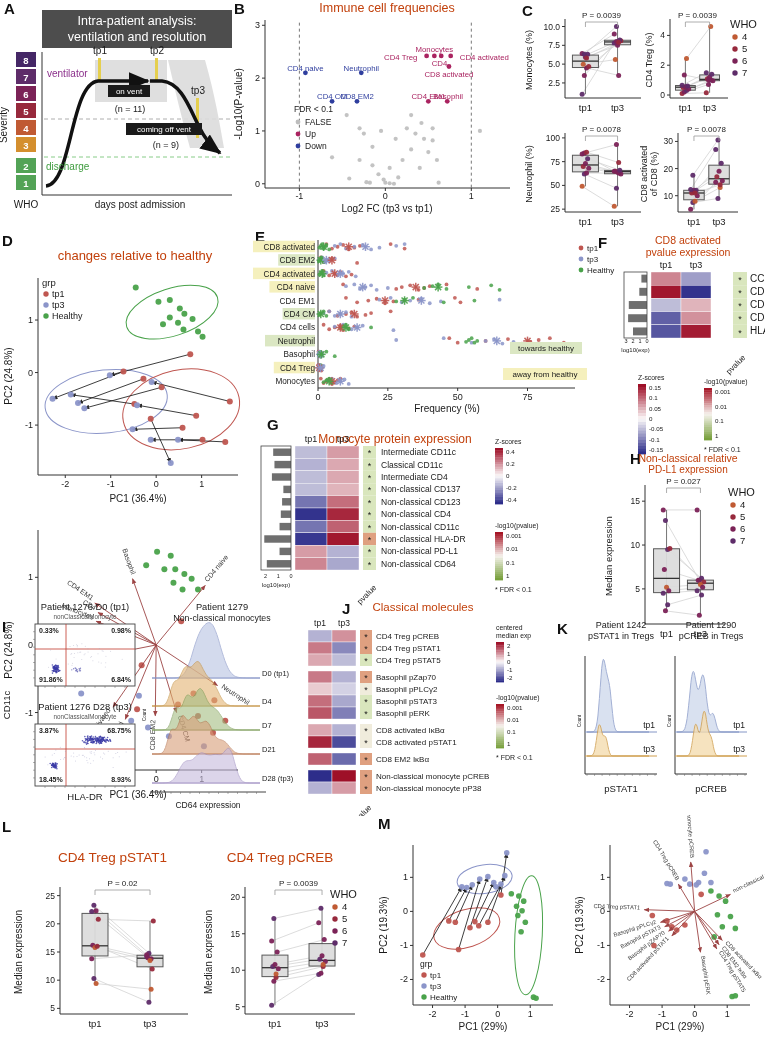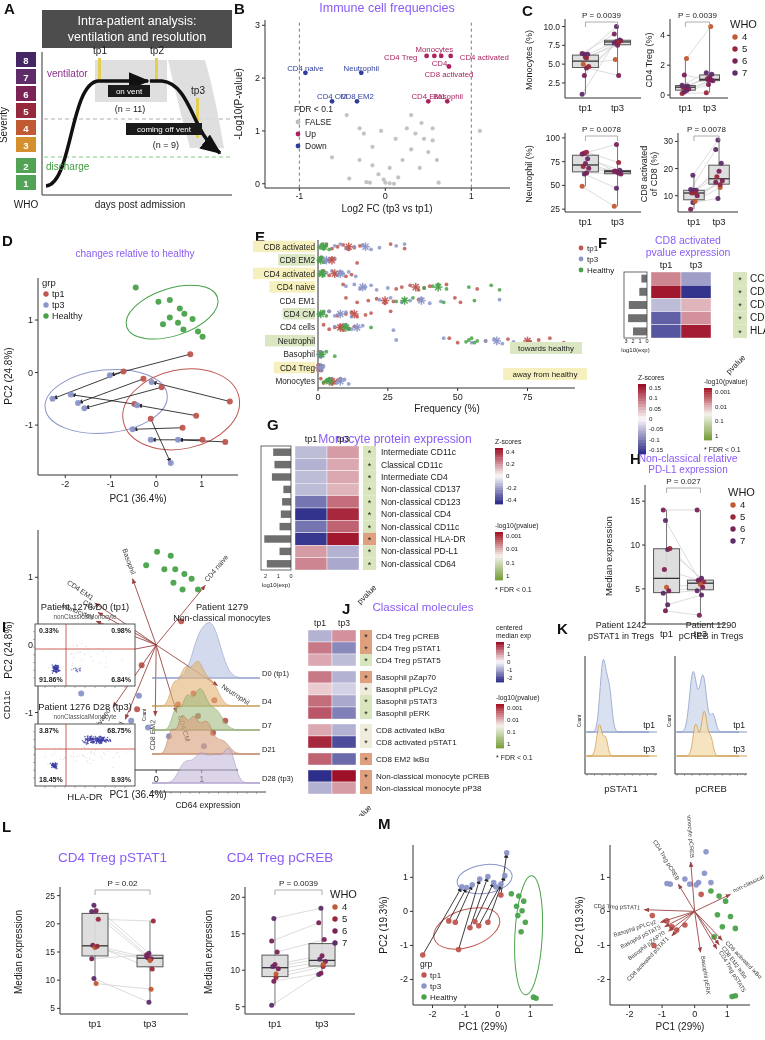--- a/index.html
+++ b/index.html
@@ -1,19 +1,19 @@
 <!DOCTYPE html>
 <html><head>
 <meta charset="utf-8">
 <style>
   html,body{margin:0;padding:0;background:#fff;font-family:"Liberation Sans",sans-serif}
   #fig{position:relative;width:765px;height:1040px;background:#fff;overflow:hidden}
   .panel{position:absolute}
   .plet{position:absolute;font-weight:bold;font-size:15px;color:#111}
-  .t{position:absolute;text-align:center;color:#8b5cf6}
+  .t{position:absolute;text-align:center;color:#c2410c}
   svg{position:absolute;left:0;top:0}
   svg text{font-family:"Liberation Sans",sans-serif}
 </style>
 </head>
 <body>
 
 <div id="fig">
   <div class="panel" id="pA" style="left:0;top:0;width:235px;height:230px">
     <div class="plet" style="left:4px;top:0">A</div>
     <svg id="svgA" width="235" height="230">
@@ -366,21 +366,21 @@
         <circle cx="215" cy="49" r="2.7" fill="#97293c"></circle>
         <text x="222" y="52" font-size="9.5" fill="#1a1a1a" text-anchor="start">5</text>
         <circle cx="215" cy="61" r="2.7" fill="#7b2257"></circle>
         <text x="222" y="64" font-size="9.5" fill="#1a1a1a" text-anchor="start">6</text>
         <circle cx="215" cy="73" r="2.7" fill="#5e2c69"></circle>
         <text x="222" y="76" font-size="9.5" fill="#1a1a1a" text-anchor="start">7</text>
       </svg>
   </div>
   <div class="panel" id="pD" style="left:0;top:230px;width:255px;height:585px">
     <div class="plet" style="left:2px;top:2px">D</div>
-    <div class="t" style="left:25px;top:18px;width:220px;font-size:10px">changes relative to healthy</div>
+    <div class="t" style="left:25px;top:18px;width:220px;font-size:13px">changes relative to healthy</div>
     <svg id="svgD" width="255" height="585">
         <defs>
           <marker id="aD" markerWidth="7" markerHeight="6" refX="5.5" refY="2.5" orient="auto">
             <path d="M0,0L6,2.5L0,5Z" fill="#111"></path>
           </marker>
         </defs>
         <defs>
           <marker id="vD" markerWidth="7" markerHeight="6" refX="5.5" refY="2.5" orient="auto">
             <path d="M0,0L6,2.5L0,5Z" fill="#9c4444"></path>
           </marker>

